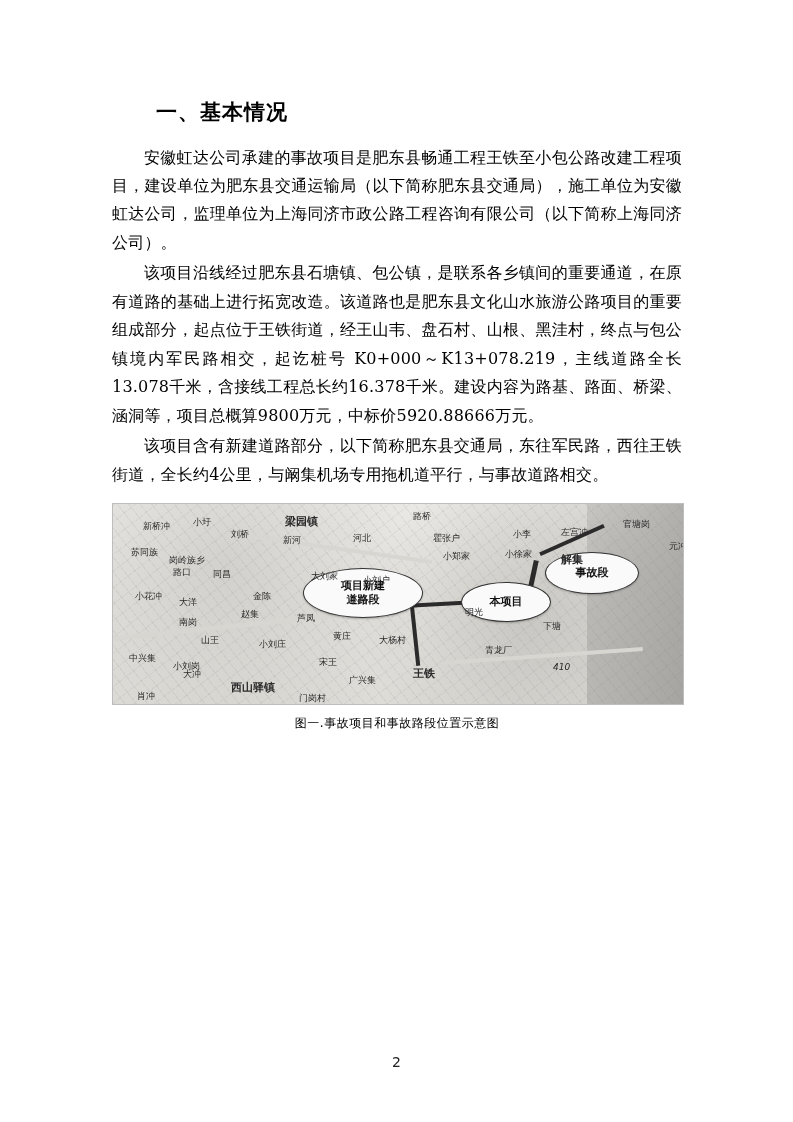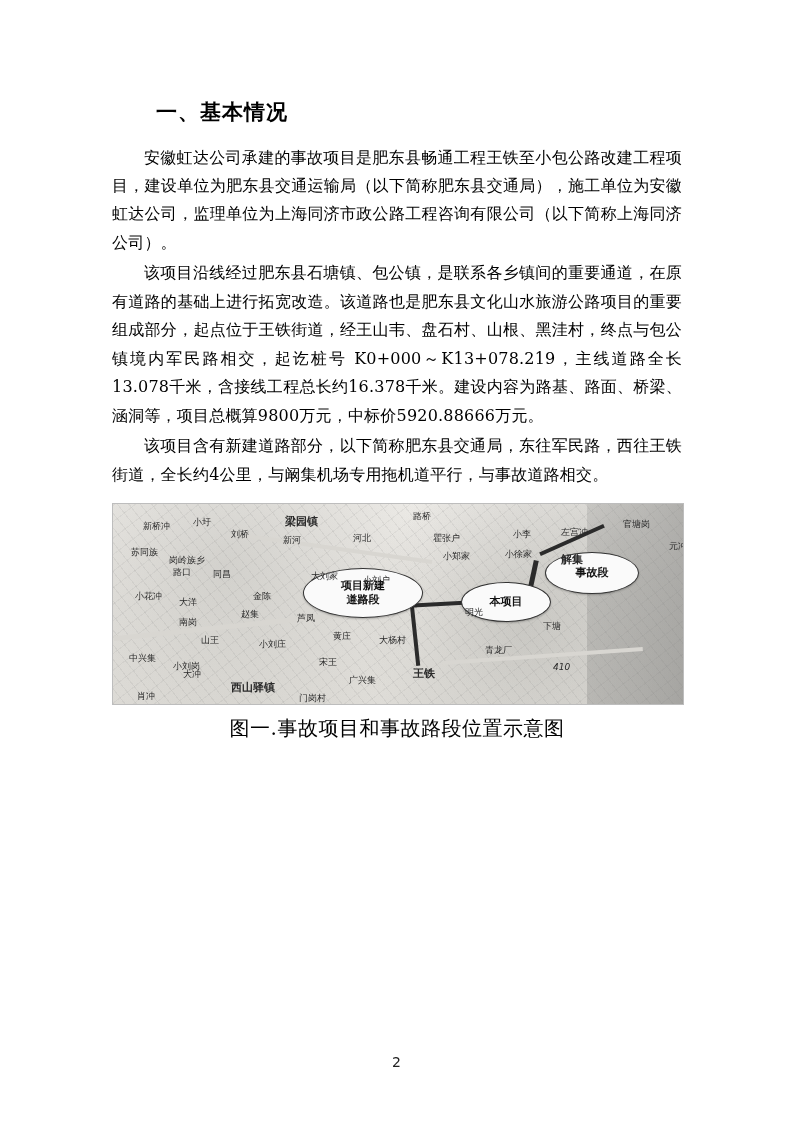--- a/index.html
+++ b/index.html
@@ -116,21 +116,21 @@
   .map-marker {
     position: absolute;
     width: 9px;
     height: 9px;
     background: #c0392b;
     border: 1px solid #7d1d12;
   }
   .figure-caption {
     margin-top: 10px;
     text-align: center;
-    font-size: 20px;
+    font-size: 12px;
     letter-spacing: 0.5px;
   }
   .page-number {
     position: absolute;
     left: 0;
     right: 0;
     top: 1054px;
     text-align: center;
     font-size: 14px;
     font-family: "DejaVu Sans", "Liberation Sans", sans-serif;

